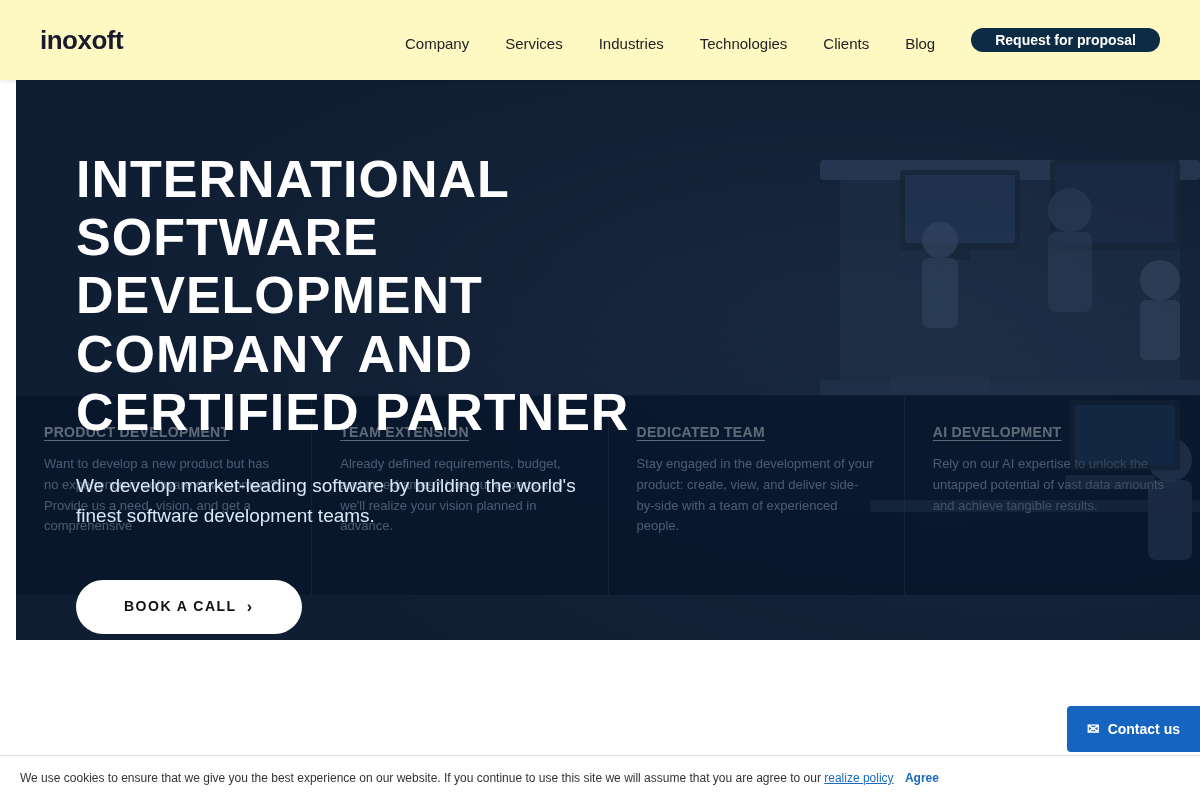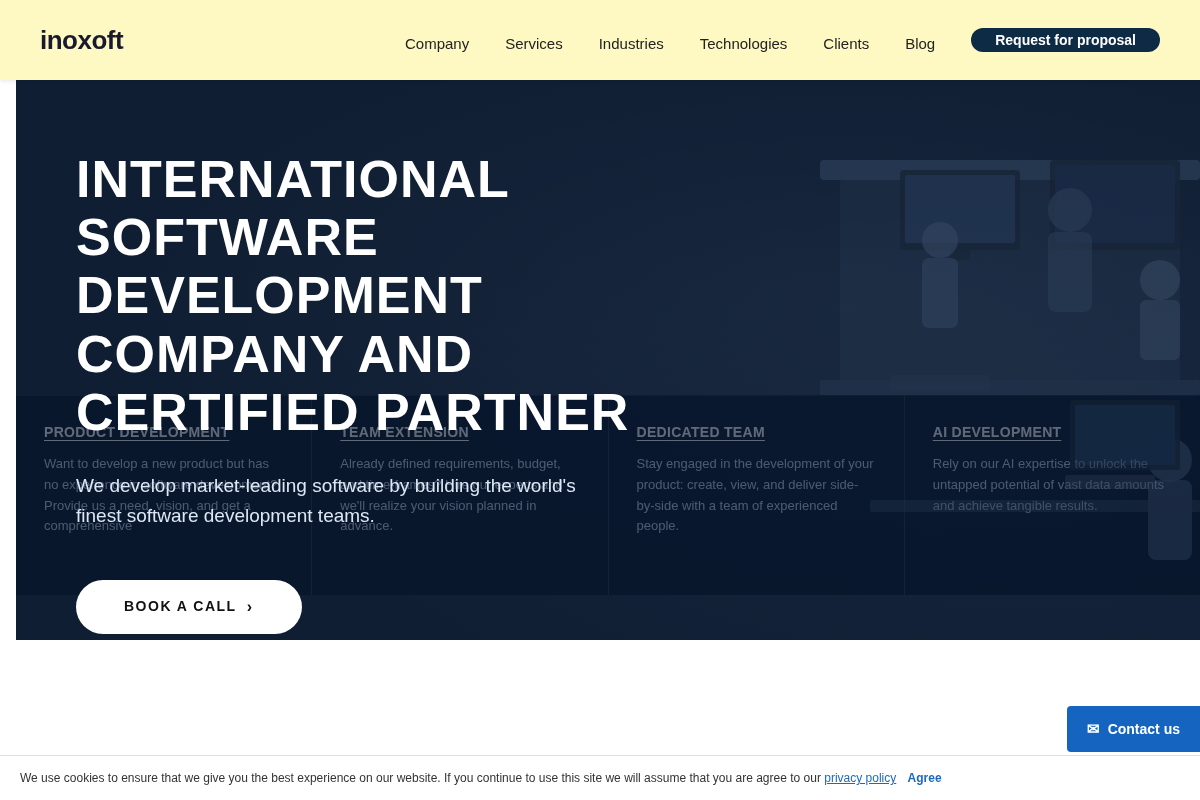--- a/index.html
+++ b/index.html
@@ -295,16 +295,16 @@
 </section>
 
 <div class="contact-float">
   <span class="envelope">✉</span>
   <span>Contact us</span>
 </div>
 
 <div class="cookie-bar">
   <span>
     <span>We use cookies to ensure that we give you the best experience on our website. If you continue to use this site we will assume that you are agree to our </span>
-    <a class="cookie-link">privacy policy</a>
+    <a class="cookie-link">realize policy</a>
     <span class="cookie-agree">Agree</span>
   </span>
 </div>
 
 </body></html>

